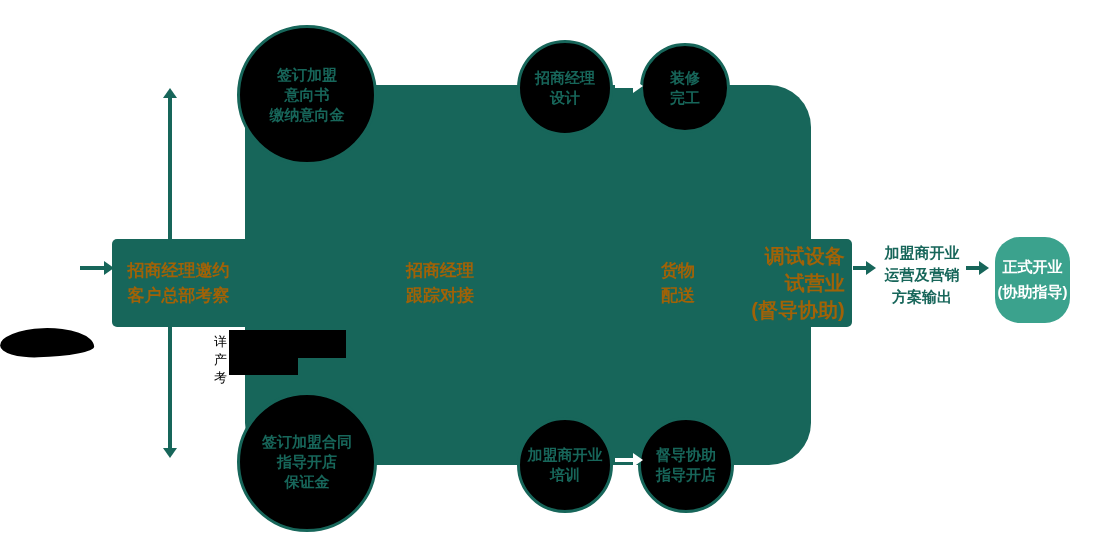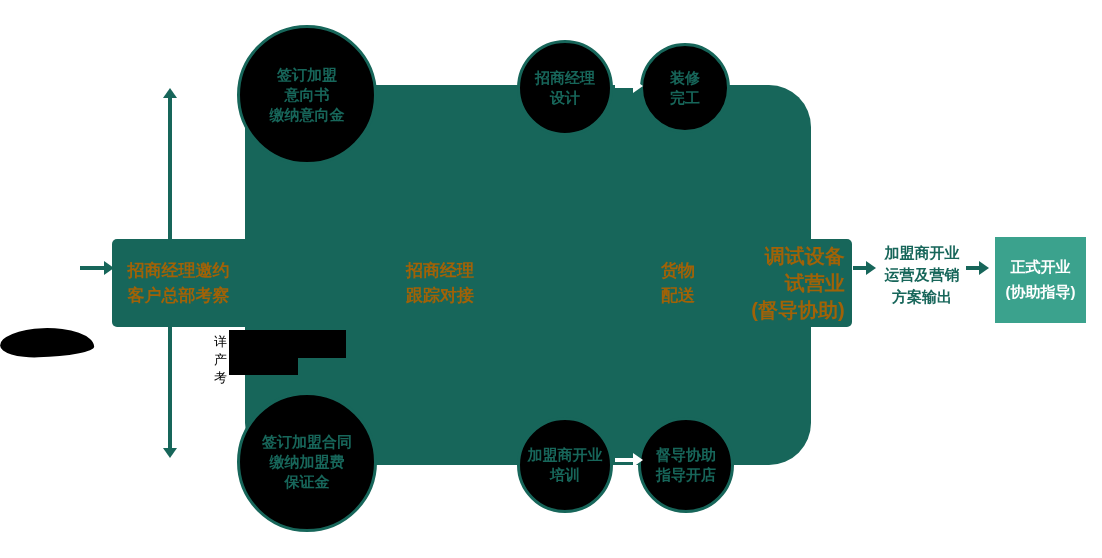--- a/index.html
+++ b/index.html
@@ -9,21 +9,21 @@
   i { display:block; }
 
   .dark-shape { position:absolute; background:var(--dark); }
   .band { left:112px; top:239px; width:740px; height:88px; border-radius:5px; z-index:1; }
   .block { left:245px; top:85px; width:566px; height:380px; border-radius:42px; z-index:1; }
 
   .teal-box { position:absolute; background:var(--teal); color:#fff; font-weight:bold;
               display:flex; align-items:center; justify-content:center; text-align:center;
               white-space:pre-line; z-index:4; }
   .start-box { left:0; top:239px; width:76px; height:83px; font-size:18px; line-height:1.5; }
-  .end-box { left:995px; top:237px; width:91px; height:86px; font-size:15px; line-height:1.65; }
+  .end-box { left:995px; top:237px; width:75px; height:86px; font-size:15px; line-height:1.65;border-radius:25px; }
 
   .circle { position:absolute; background:#000000; border:3px solid var(--dark); border-radius:50%;
             color:var(--dark); font-weight:bold; font-size:15px; line-height:1.35;
             display:flex; align-items:center; justify-content:center; text-align:center;
             white-space:pre-line; z-index:3; }
   .c-a1 { left:237px; top:25px;  width:140px; height:140px; }
   .c-a2 { left:517px; top:40px;  width:96px;  height:96px; }
   .c-a3 { left:640px; top:43px;  width:90px;  height:90px; }
   .c-b1 { left:237px; top:392px; width:140px; height:140px; }
   .c-b2 { left:517px; top:417px; width:96px;  height:96px; }
@@ -111,21 +111,21 @@
 
   <div class="circle c-a1">签订加盟
 意向书
 缴纳意向金</div>
   <div class="circle c-a2">招商经理
 设计</div>
   <div class="circle c-a3">装修
 完工</div>
 
   <div class="circle c-b1">签订加盟合同
-缴纳加盟费
+指导开店
 保证金</div>
   <div class="circle c-b2">加盟商开业
 培训</div>
   <div class="circle c-b3">督导协助
 指导开店</div>
 
   <div>
     <i class="shaft white tw-shaft"></i>
       <i class="tri right white tw-head"></i>
   </div>

